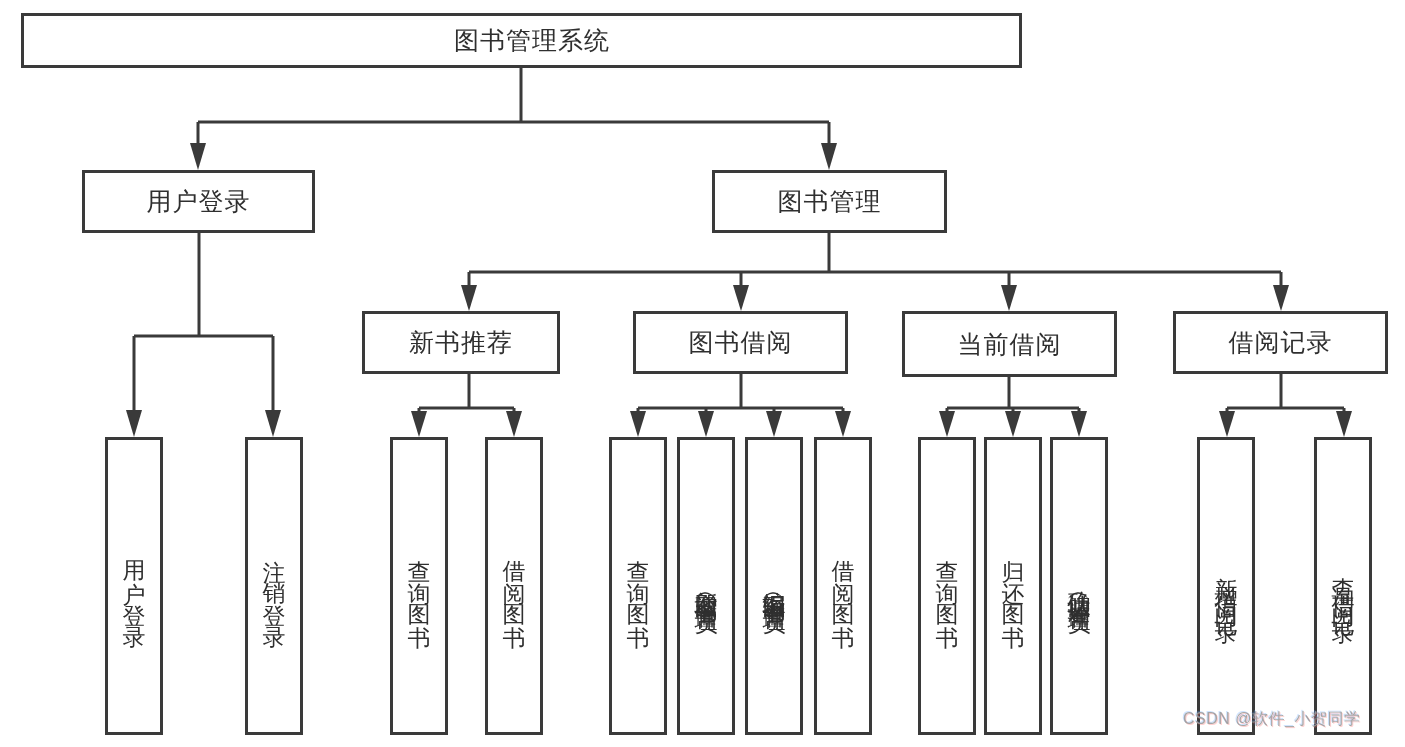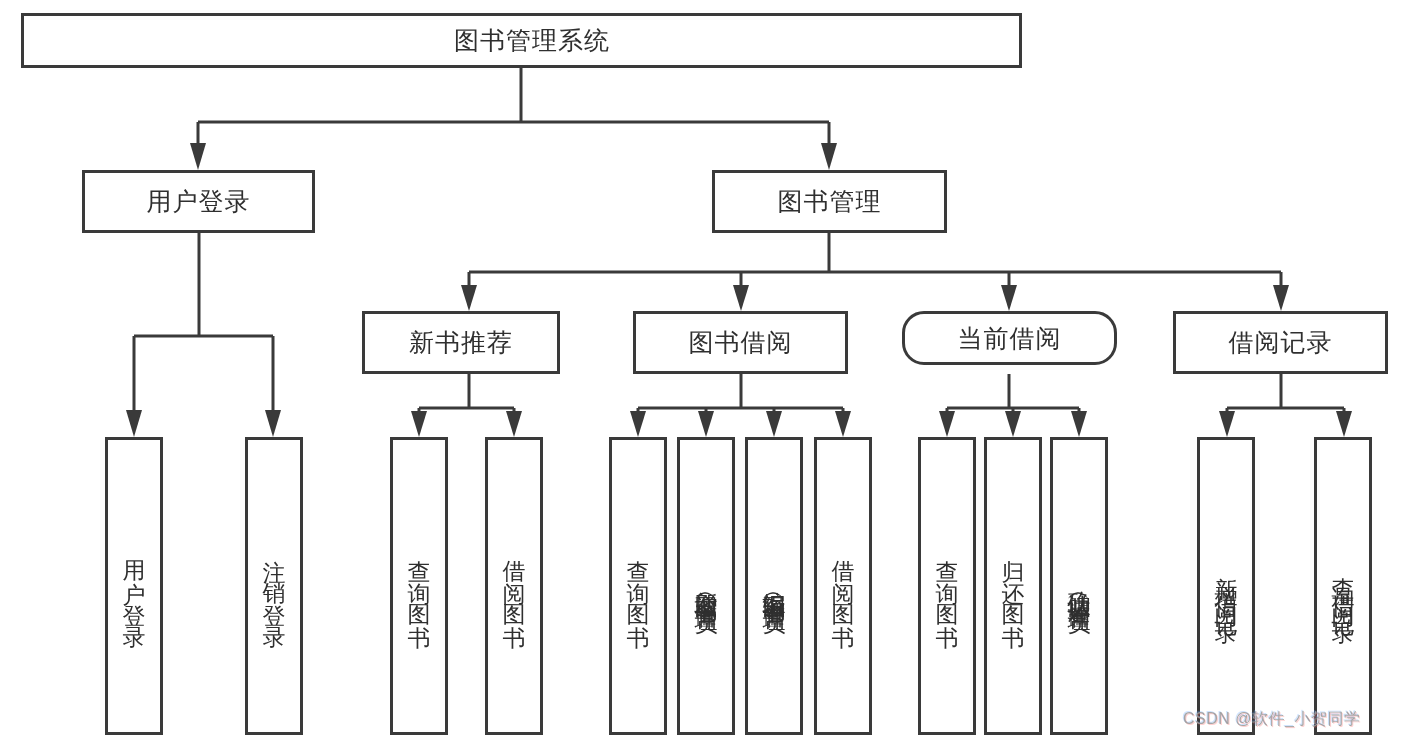--- a/index.html
+++ b/index.html
@@ -107,21 +107,21 @@
     </g>
   </svg>
 
   <div class="hbox" style="left:21px; top:13px; width:1001px; height:55px;padding-left:21px;">图书管理系统</div>
 
   <div class="hbox" style="left:82px; top:170px; width:233px; height:63px;">用户登录</div>
   <div class="hbox" style="left:712px; top:170px; width:235px; height:63px;">图书管理</div>
 
   <div class="hbox" style="left:362px; top:311px; width:198px; height:63px;">新书推荐</div>
   <div class="hbox" style="left:633px; top:311px; width:215px; height:63px;font-family:Liberation Mono, monospace;">图书借阅</div>
-  <div class="hbox" style="left:902px; top:311px; width:215px; height:54px;border-radius:22px;">当前借阅</div>
+  <div class="hbox" style="left:902px; top:311px; width:215px; height:66px;">当前借阅</div>
   <div class="hbox" style="left:1173px; top:311px; width:215px; height:63px;">借阅记录</div>
 
   <div class="vbox" style="left:105px;">
     <span class="vtext" style="letter-spacing: 22px;">用户登录</span>
   </div>
   <div class="vbox" style="left:245px;">
     <span class="vtext" style="letter-spacing: 22px;">注销登录</span>
   </div>
 
   <div class="vbox" style="left:390px;">

